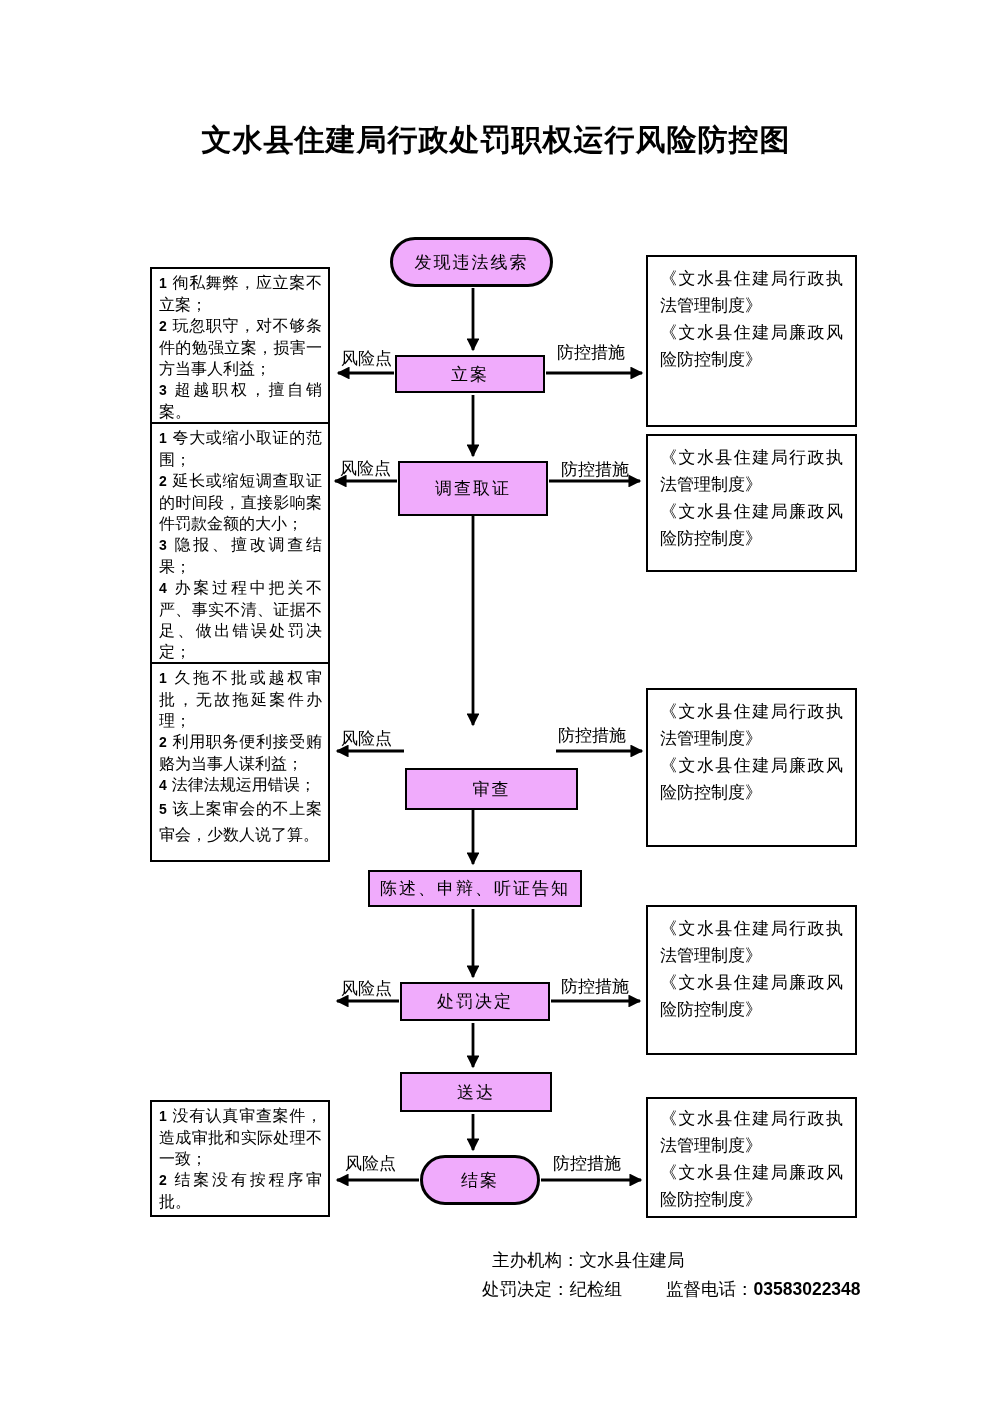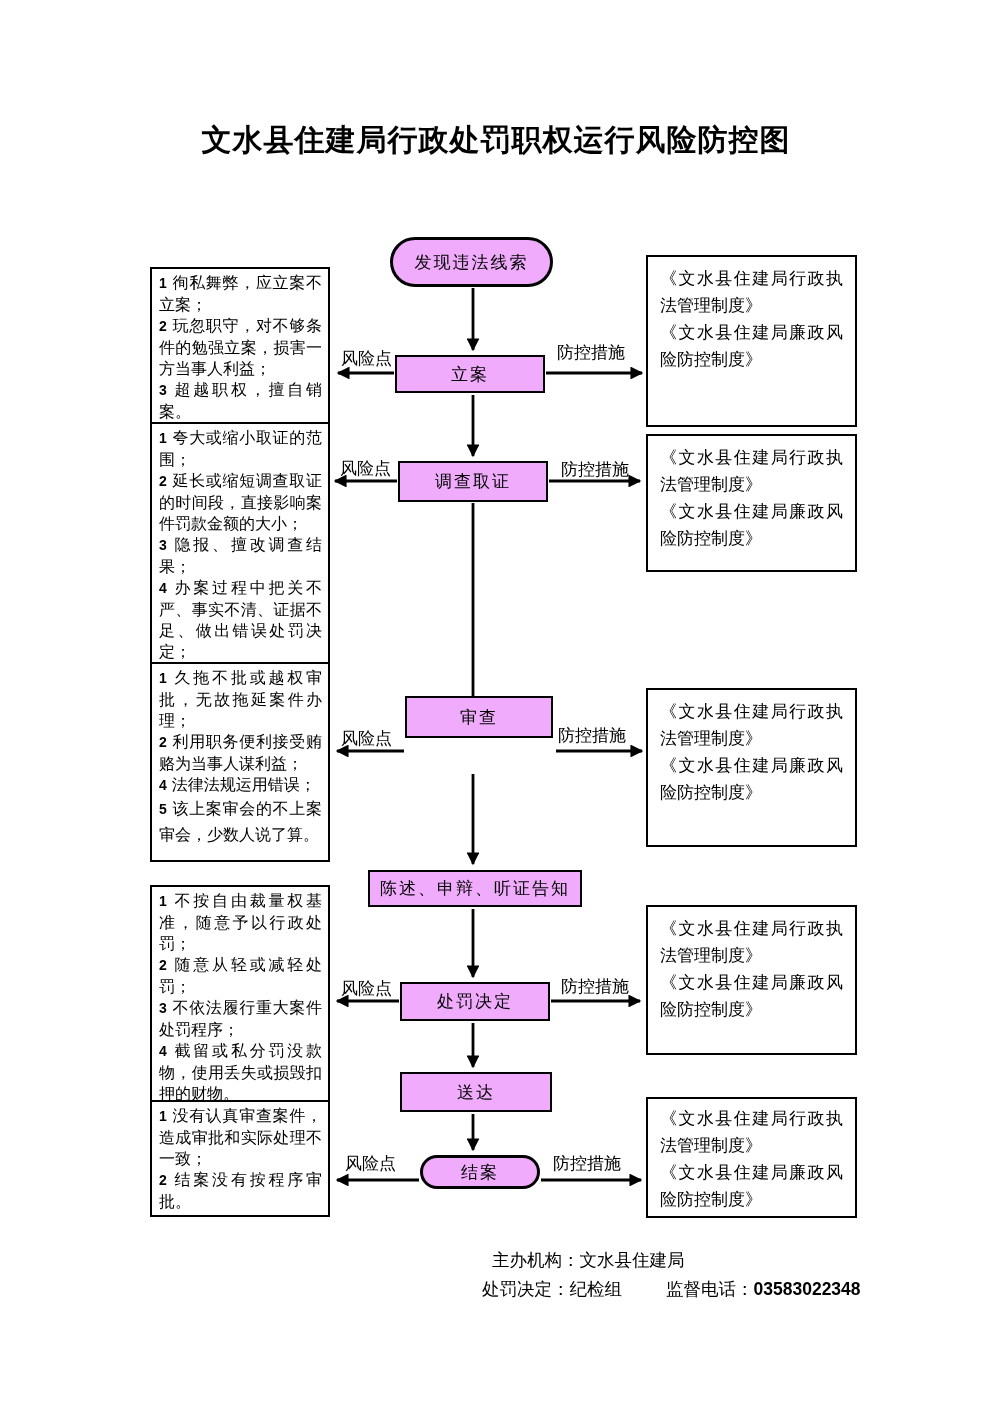--- a/index.html
+++ b/index.html
@@ -75,26 +75,26 @@
       <line x1="546" y1="373" x2="642" y2="373" marker-end="url(#arrow)"></line>
       <line x1="549" y1="481" x2="640" y2="481" marker-end="url(#arrow)"></line>
       <line x1="556" y1="751" x2="642" y2="751" marker-end="url(#arrow)"></line>
       <line x1="551" y1="1001" x2="640" y2="1001" marker-end="url(#arrow)"></line>
       <line x1="541" y1="1180" x2="641" y2="1180" marker-end="url(#arrow)"></line>
     </g>
   </svg>
 
   <div class="node stadium" style="left:390px;top:237px;width:163px;height:50px;">发现违法线索</div>
   <div class="node" style="left:395px;top:355px;width:150px;height:38px;">立案</div>
-  <div class="node" style="left:398px;top:461px;width:150px;height:41px;">调查取证</div>
-  <div class="node" style="left:405px;top:696px;width:148px;height:42px;">审查</div>
+  <div class="node" style="left:398px;top:461px;width:150px;height:55px;">调查取证</div>
+  <div class="node" style="left:405px;top:768px;width:173px;height:42px;">审查</div>
   <div class="node" style="left:368px;top:870px;width:214px;height:37px;">陈述、申辩、听证告知</div>
   <div class="node" style="left:400px;top:982px;width:150px;height:39px;">处罚决定</div>
   <div class="node" style="left:400px;top:1072px;width:152px;height:40px;">送达</div>
-  <div class="node stadium" style="left:420px;top:1155px;width:120px;height:34px;">结案</div>
+  <div class="node stadium" style="left:420px;top:1155px;width:120px;height:50px;">结案</div>
 
   <div class="risk-box" style="top:267px;min-height:133px;">
     <div class="risk-item"><b>1</b><span>徇私舞弊，应立案不立案；</span></div>
     <div class="risk-item"><b>2</b><span>玩忽职守，对不够条件的勉强立案，损害一方当事人利益；</span></div>
     <div class="risk-item"><b>3</b><span>超越职权，擅自销案。</span></div>
   </div>
 
   <div class="risk-box" style="top:422px;min-height:233px;">
     <div class="risk-item"><b>1</b><span>夸大或缩小取证的范围；</span></div>
     <div class="risk-item"><b>2</b><span>延长或缩短调查取证的时间段，直接影响案件罚款金额的大小；</span></div>
@@ -104,26 +104,20 @@
     <div class="risk-item"><b>6</b><span>以罚代管。</span></div>
   </div>
 
   <div class="risk-box" style="top:662px;min-height:200px;">
     <div class="risk-item"><b>1</b><span>久拖不批或越权审批，无故拖延案件办理；</span></div>
     <div class="risk-item"><b>2</b><span>利用职务便利接受贿赂为当事人谋利益；</span></div>
     <div class="risk-item"><b>4</b><span>法律法规运用错误；</span></div>
     <div class="risk-item" style="line-height:25px;"><b>5</b><span>该上案审会的不上案审会，少数人说了算。</span></div>
   </div>
 
-  <div class="risk-box" style="top:885px;min-height:190px;">
-    <div class="risk-item"><b>1</b><span>不按自由裁量权基准，随意予以行政处罚；</span></div>
-    <div class="risk-item"><b>2</b><span>随意从轻或减轻处罚；</span></div>
-    <div class="risk-item"><b>3</b><span>不依法履行重大案件处罚程序；</span></div>
-    <div class="risk-item"><b>4</b><span>截留或私分罚没款物，使用丢失或损毁扣押的财物。</span></div>
-  </div>
 
   <div class="risk-box" style="top:1100px;min-height:112px;">
     <div class="risk-item"><b>1</b><span>没有认真审查案件，造成审批和实际处理不一致；</span></div>
     <div class="risk-item"><b>2</b><span>结案没有按程序审批。</span></div>
   </div>
 
   <div class="measure-box" style="top:255px;height:172px;">
     <div>《文水县住建局行政执法管理制度》</div>
     <div>《文水县住建局廉政风险防控制度》</div>
   </div>

